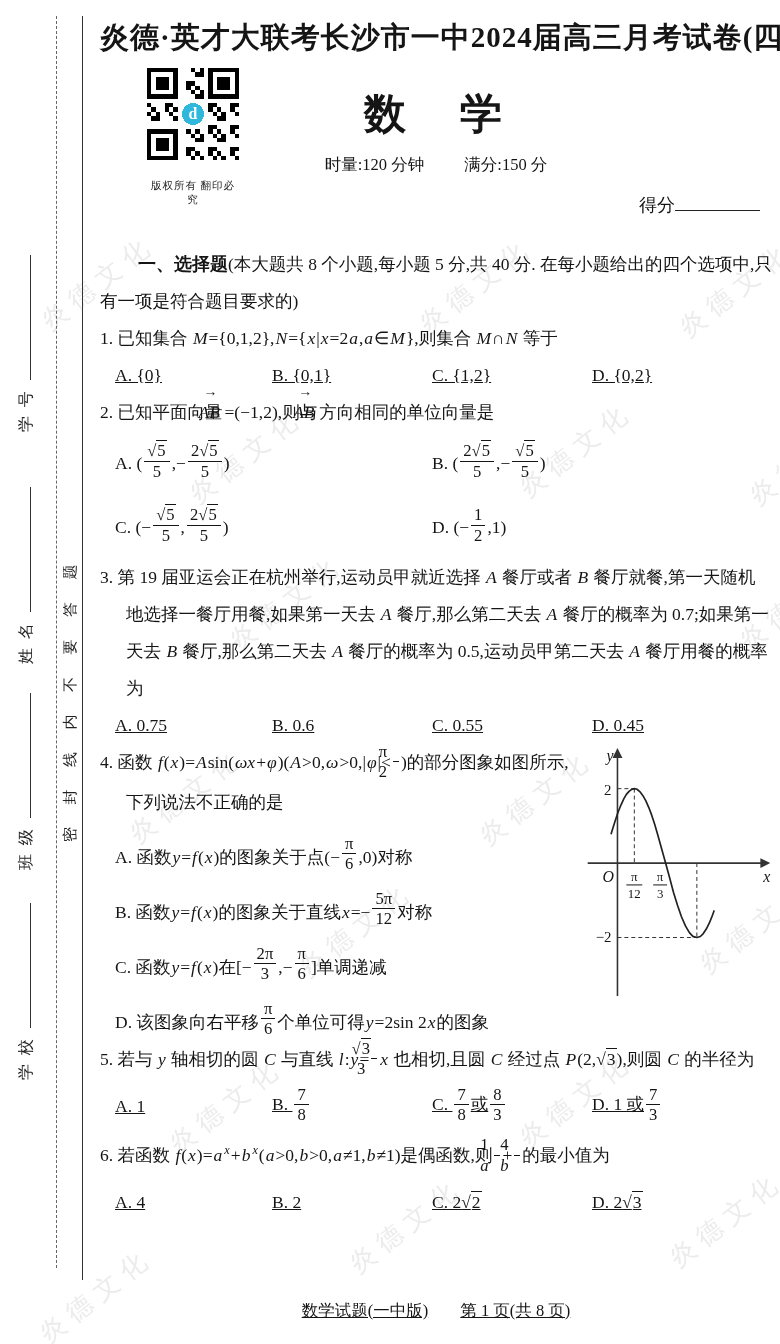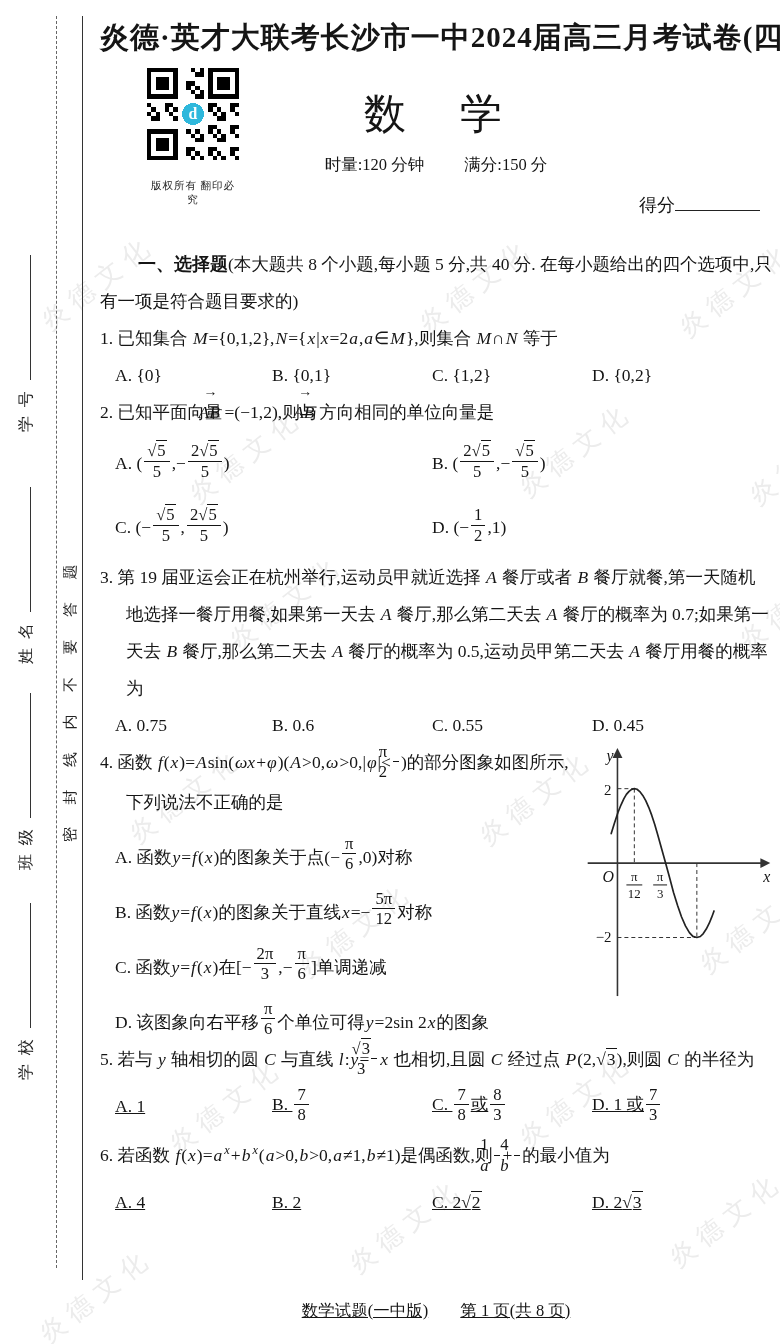--- a/index.html
+++ b/index.html
@@ -30,32 +30,32 @@
   .content{position:absolute;left:100px;top:18px;width:672px;}
   .title{
     font-size:29px;font-weight:bold;text-align:center;letter-spacing:1px;
     font-family:"Liberation Serif",serif;white-space:nowrap;
   }
   .headblock{position:relative;height:172px;margin-top:10px;}
   .qrbox{position:absolute;left:46px;top:0;width:94px;text-align:center;}
   .qrcap{font-size:10.5px;letter-spacing:1px;margin-top:15px;color:#222;}
   .subject{
     position:absolute;left:0;right:0;top:18px;text-align:center;
-    font-size:42px;font-weight:normal;letter-spacing:6px;
+    font-size:42px;font-weight:bold;letter-spacing:6px;
   }
   .meta{position:absolute;left:0;right:0;top:86px;text-align:center;font-size:16.5px;}
   .meta span{margin:0 18px;}
   .score{position:absolute;right:12px;top:125px;font-size:18px;}
   .blankline{display:inline-block;width:85px;border-bottom:1.5px solid #222;height:2px;}
   
   .body-text{font-size:17.5px;line-height:37px;}
   .section-head{margin-top:6px;}
   .section-head b{font-size:18px;margin-left:38px;}
   .stem{padding-left:26px;text-indent:-26px;}
-  .opts4{display:grid;grid-template-columns:157px 160px 160px auto;padding-left:15px;}
+  .opts4{display:grid;grid-template-columns:157px 160px 160px auto;padding-left:15px;text-decoration:underline;}
   .opts2{display:grid;grid-template-columns:317px auto;padding-left:15px;}
   .opts2 .opt{height:64px;display:flex;align-items:center;}
   .optrow-tall{align-items:center;height:52px;display:grid;grid-template-columns:157px 160px 160px auto;padding-left:15px;text-decoration:underline;}
   .optline{padding-left:15px;min-height:55px;display:flex;align-items:flex-end;}
   .q4fig{float:right;width:190px;height:258px;margin:2px 0 4px 8px;}
   .clear{clear:both;}
   
   .mv{font-style:italic;font-family:"Liberation Serif",serif;padding:0 1px;}
   sup{font-size:0.7em;}
   .frac{

